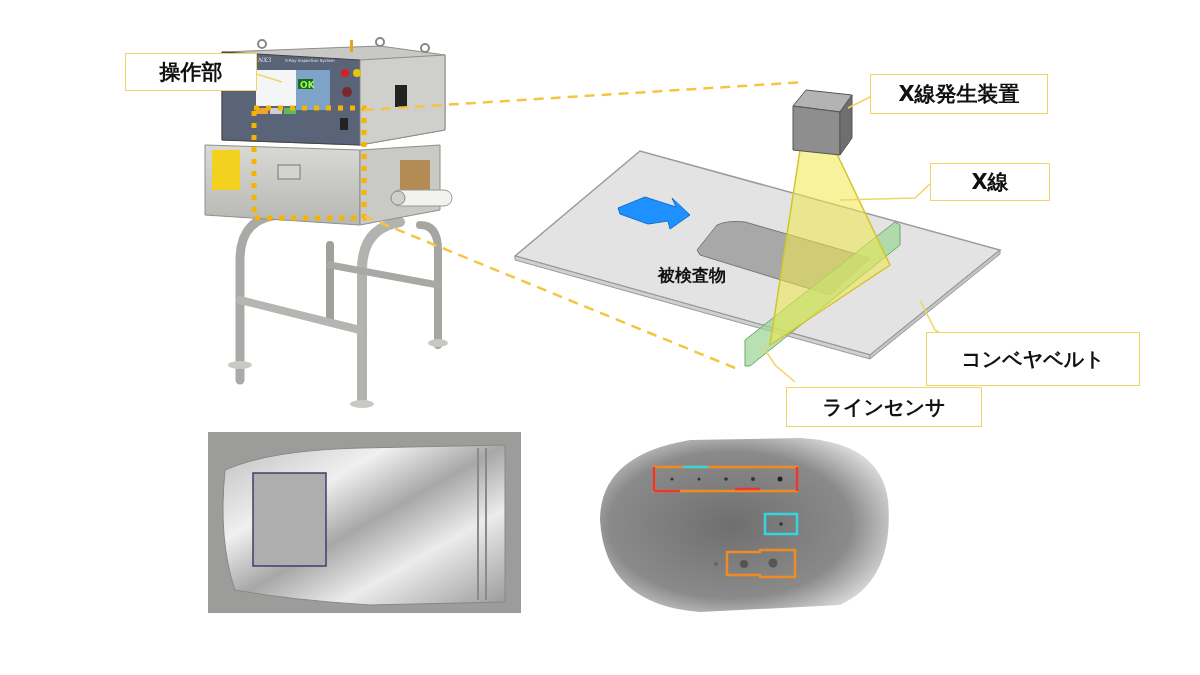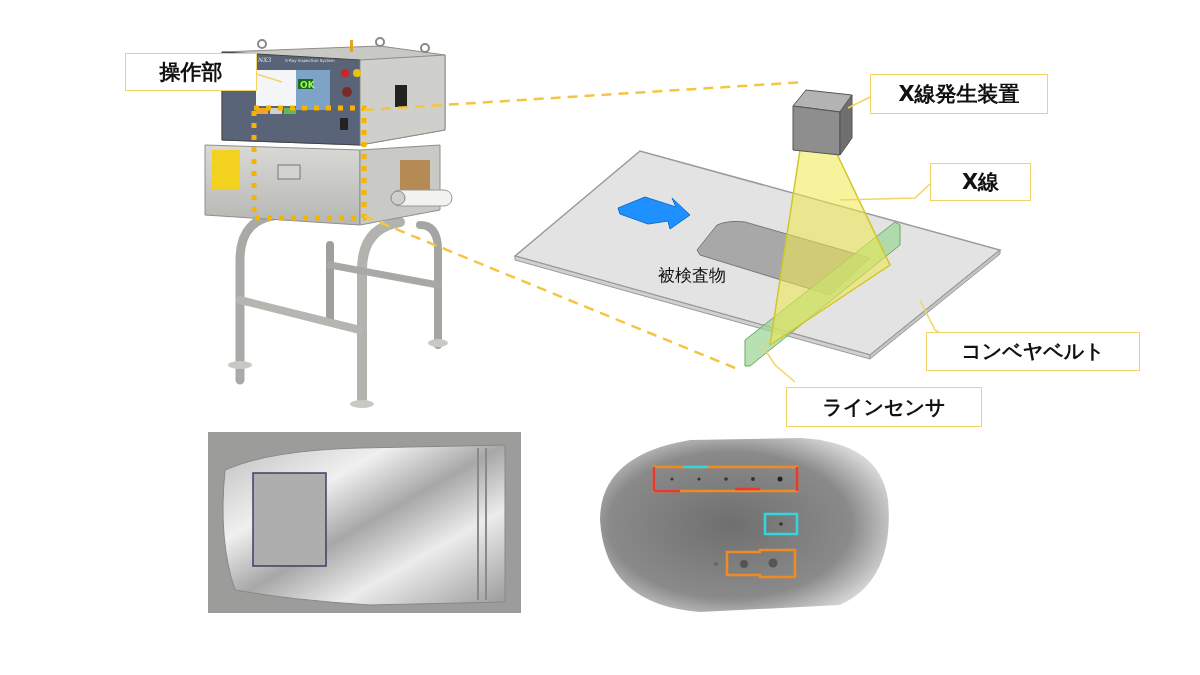--- a/index.html
+++ b/index.html
@@ -2,21 +2,21 @@
 <html><head>
 <meta charset="utf-8">
 <style>
   html, body { margin:0; padding:0; background:#ffffff; }
   body { width:1200px; height:675px; position:relative; overflow:hidden; font-family:"DejaVu Sans", sans-serif; }
   .label {
     position:absolute; background:#fff; border:1.5px solid #f2d466;
     display:flex; align-items:center; justify-content:center;
     font-weight:bold; color:#111; box-sizing:border-box;
   }
-  .plain-label { position:absolute; font-size:17px; color:#111; }
+  .plain-label { position:absolute; font-size:17px; color:#111;font-weight:bold; }
   svg { position:absolute; left:0; top:0; }
 </style>
 </head>
 <body>
 
 <svg width="1200" height="675" viewBox="0 0 1200 675">
   <defs>
     <linearGradient id="steel" x1="0" y1="0" x2="1" y2="0">
       <stop offset="0" stop-color="#9b9b98"></stop>
       <stop offset="0.4" stop-color="#e6e6e3"></stop>
@@ -149,16 +149,16 @@
     <circle cx="781" cy="524" r="1.8" fill="#333"></circle>
     <path d="M727 552 L760 552 L760 550 L795 550 L795 577 L760 577 L760 575 L727 575 Z" fill="none" stroke="#f08a24" stroke-width="2.5"></path>
     <circle cx="744" cy="564" r="4" fill="#555"></circle>
     <circle cx="773" cy="563" r="4.5" fill="#555"></circle>
     <circle cx="716" cy="564" r="2" fill="#666"></circle>
   </g>
 </svg>
 
 <div class="label" style="left:97px;top:53px;width:132px;height:38px;font-size:21px;margin-left:28px;">操作部</div>
 <div class="label" style="left:870px;top:74px;width:178px;height:40px;font-size:21px;text-align:right;">X線発生装置</div>
-<div class="label" style="left:930px;top:163px;width:101px;height:38px;font-size:21px;">X線</div>
+<div class="label" style="left:930px;top:163px;width:120px;height:38px;font-size:21px;">X線</div>
 <div class="plain-label" style="left:658px;top:264px;">被検査物</div>
-<div class="label" style="left:926px;top:332px;width:214px;height:39px;font-size:20px;">コンベヤベルト</div>
+<div class="label" style="left:926px;top:332px;width:214px;height:54px;font-size:20px;">コンベヤベルト</div>
 <div class="label" style="left:786px;top:387px;width:196px;height:40px;font-size:20px;">ラインセンサ</div>
 
 </body></html>

